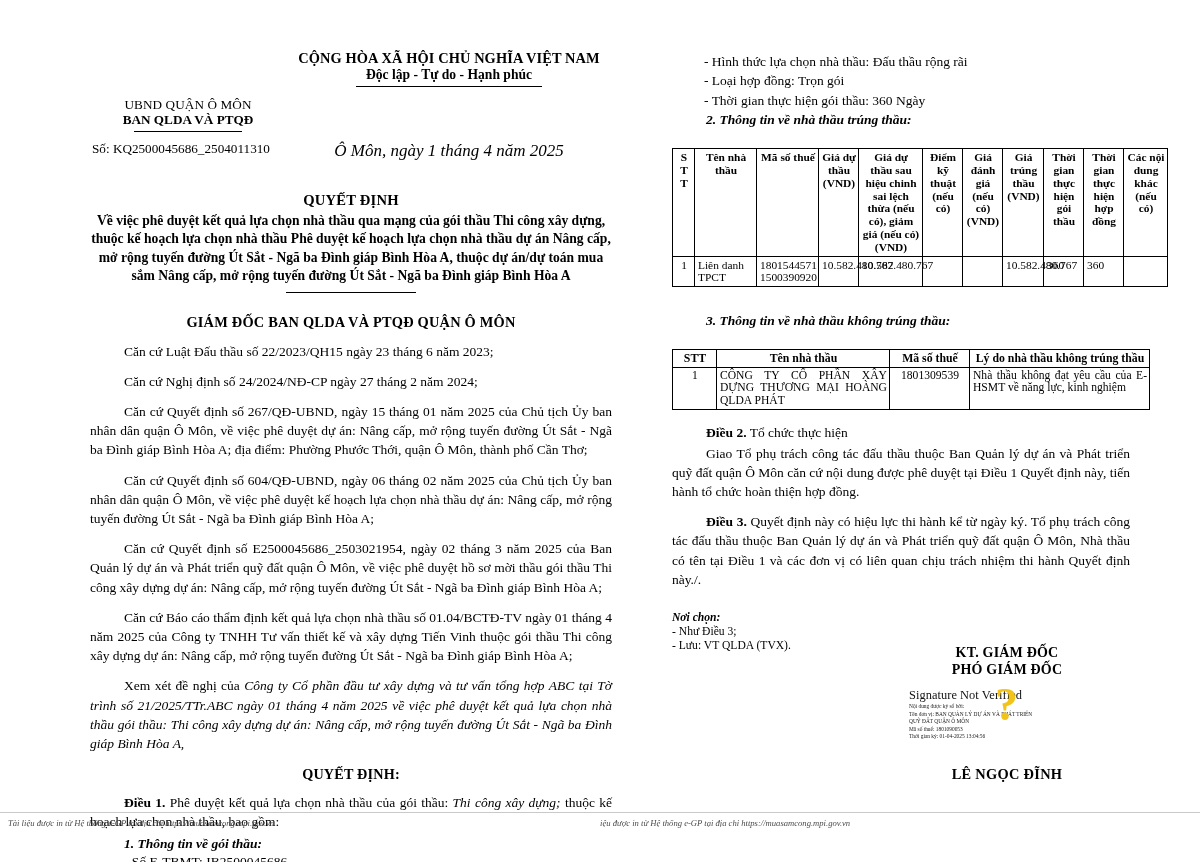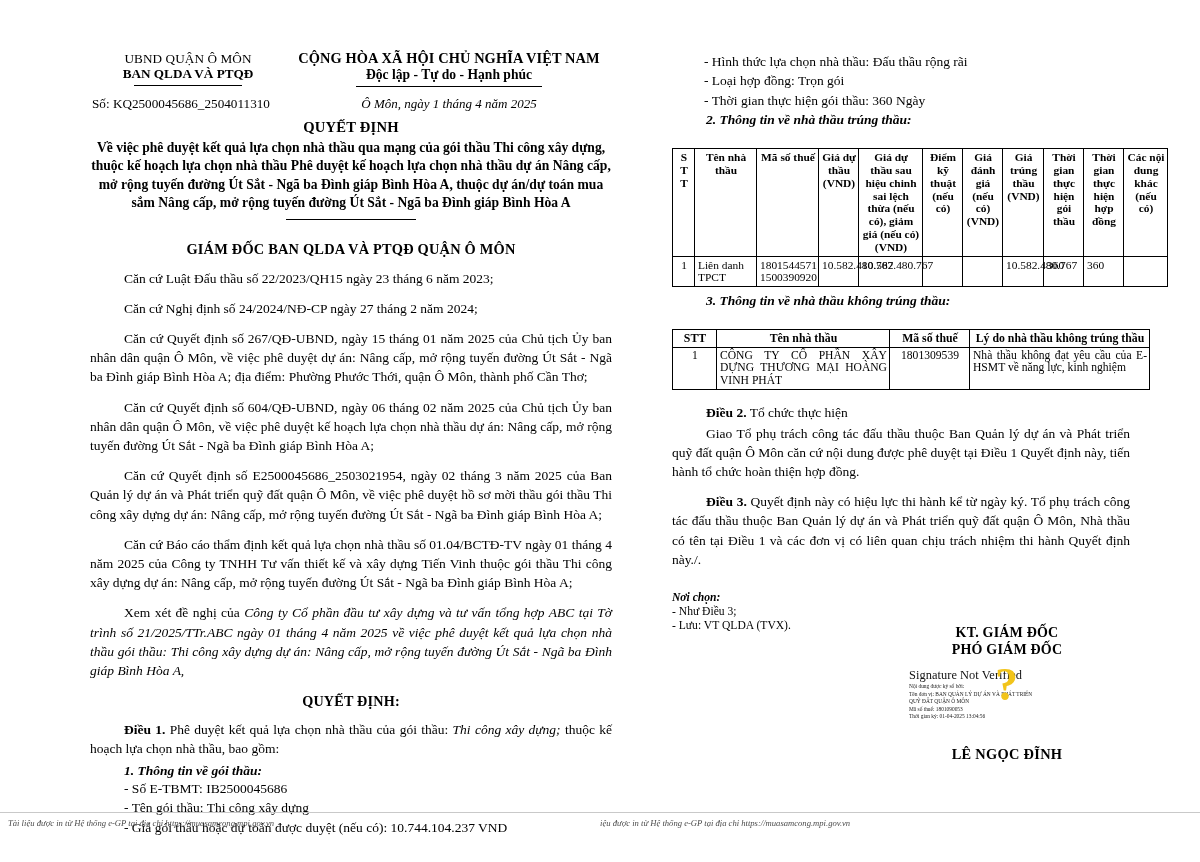--- a/index.html
+++ b/index.html
@@ -49,20 +49,21 @@
     padding-top: 1px;
   }
   .head-right {
     flex: 1;
     text-align: center;
   }
   .org-line1 {
     font-size: 13.2px;
     letter-spacing: .1px;
     line-height: 15px;
+    margin-top: 46px;
   }
   .org-line2 {
     font-weight: bold;
     font-size: 13.2px;
     line-height: 16px;
   }
   .rule-short {
     width: 108px;
     height: 1px;
     background: #000;
@@ -86,35 +87,35 @@
     line-height: 17px;
   }
   .so-line {
     font-size: 13.2px;
     margin-top: 9px;
     text-align: left;
     padding-left: 2px;
   }
   .date-line {
     font-style: italic;
-    font-size: 13px;
+    font-size: 17px;
     margin-top: 9px;
     text-align: center;
   }
   .head-row2 {
     display: flex;
     flex-direction: row;
   }
   .head-row2 .c1 { width: 196px; }
   .head-row2 .c2 { flex: 1; }
 
   
   .title-block {
     text-align: center;
-    margin-top: 6px;
+    margin-top: 30px;
   }
   .qd-title {
     font-weight: bold;
     font-size: 14.6px;
     letter-spacing: .2px;
     line-height: 18px;
   }
   .qd-sub {
     font-weight: bold;
     font-size: 13.6px;
@@ -412,35 +413,35 @@
           <td></td>
           <td></td>
           <td>10.582.480.767</td>
           <td>360</td>
           <td>360</td>
           <td></td>
         </tr>
       </tbody>
     </table>
 
-    <div class="tbl-caption" style="margin-top:6px;">3. Thông tin về nhà thầu không trúng thầu:</div>
+    <div class="tbl-caption" style="margin-top:26px;">3. Thông tin về nhà thầu không trúng thầu:</div>
 
     <table class="grid t2">
       <thead>
         <tr>
           <th class="c-stt">STT</th>
           <th class="c-name">Tên nhà thầu</th>
           <th class="c-mst">Mã số thuế</th>
           <th class="c-reason">Lý do nhà thầu không trúng thầu</th>
         </tr>
       </thead>
       <tbody>
         <tr>
           <td class="center">1</td>
-          <td class="just">CÔNG TY CỔ PHẦN XÂY DỰNG THƯƠNG MẠI HOÀNG VINH PHÁT</td>
+          <td class="just">CÔNG TY CỔ PHẦN XÂY DỰNG THƯƠNG MẠI HOÀNG QLDA PHÁT</td>
           <td class="center">1801309539</td>
           <td class="just">Nhà thầu không đạt yêu cầu của E-HSMT về năng lực, kinh nghiệm</td>
         </tr>
       </tbody>
     </table>
 
     <div class="para" style="margin-top:13px;"><b>Điều 2.</b><span> Tổ chức thực hiện</span></div>
     <div class="para" style="margin-top:1px;">Giao Tổ phụ trách công tác đấu thầu thuộc Ban Quản lý dự án và Phát triển quỹ đất quận Ô Môn căn cứ nội dung được phê duyệt tại Điều 1 Quyết định này, tiến hành tổ chức hoàn thiện hợp đồng.</div>
 
     <div class="para" style="margin-top:11px;"><b>Điều 3.</b><span> Quyết định này có hiệu lực thi hành kể từ ngày ký. Tổ phụ trách công tác đấu thầu thuộc Ban Quản lý dự án và Phát triển quỹ đất quận Ô Môn, Nhà thầu có tên tại Điều 1 và các đơn vị có liên quan chịu trách nhiệm thi hành Quyết định này./.</span></div>

